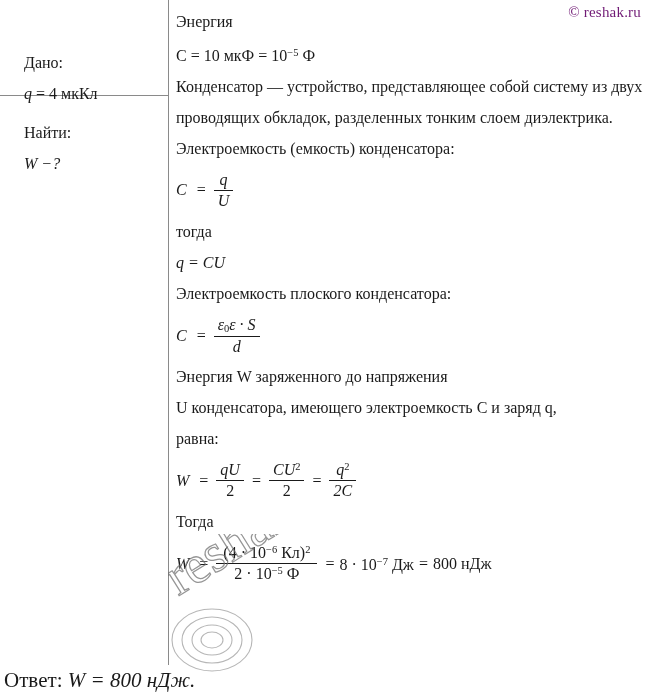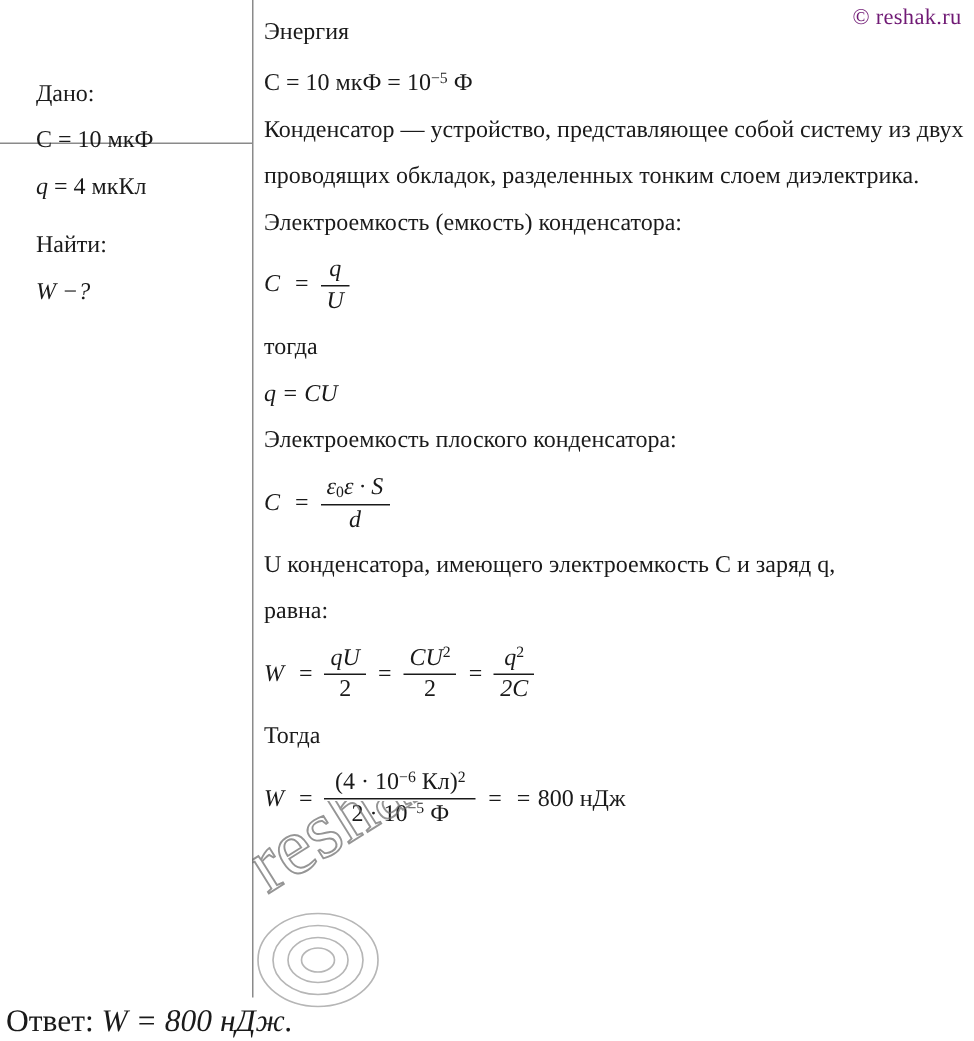--- a/index.html
+++ b/index.html
@@ -144,25 +144,20 @@
 
   <div class="corner-wm">© reshak.ru</div>
 
   <div class="vrule"></div>
   <div class="hrule"></div>
 
   <div class="given-col">
     <div class="gap6"></div>
     <div class="line">Дано:</div>
     <div class="line">
-      <span>C</span>
-      <span>=</span>
-      <span>10 мкФ</span>
-    </div>
-    <div class="line">
       <span class="ital">q</span>
       <span>=</span>
       <span>4 мкКл</span>
     </div>
     <div class="gap8"></div>
     <div class="line">Найти:</div>
     <div class="line ital">W −?</div>
   </div>
 
   <div class="sol-col">
@@ -197,20 +192,21 @@
       <div class="eqline">
         <span class="ital lead">C</span>
         <span class="op">=</span>
         <span class="frac">
           <span class="num ital"><span>ε</span><sub>0</sub><span>ε · S</span></span>
           <span class="den ital">d</span>
         </span>
       </div>
     </div>
 
+    <div class="line">Энергия W заряженного до напряжения</div>
     <div class="line">U конденсатора, имеющего электроемкость C и заряд q,</div>
     <div class="line">равна:</div>
 
     <div class="formula-block">
       <div class="eqline">
         <span class="ital lead">W</span>
         <span class="op">=</span>
         <span class="frac">
           <span class="num ital">qU</span>
           <span class="den">2</span>
@@ -232,20 +228,21 @@
 
     <div class="formula-block final">
       <div class="eqline">
         <span class="ital lead">W</span>
         <span class="op">=</span>
         <span class="frac">
           <span class="num"><span>(4 · 10</span><sup>−6</sup><span> Кл)</span><sup>2</sup></span>
           <span class="den"><span>2 · 10</span><sup>−5</sup><span> Ф</span></span>
         </span>
         <span class="op">=</span>
+        <span><span>8 · 10</span><sup>−7</sup><span> Дж</span></span>
         <span class="op">=</span>
         <span>800 нДж</span>
       </div>
     </div>
   </div>
 
   <div class="wm-big">
     <svg width="230" height="150" viewBox="0 0 230 150" fill="none" xmlns="http://www.w3.org/2000/svg">
       <g transform="rotate(-32 18 48)">
         <text x="4" y="56" font-family="Liberation Serif, serif" font-size="54" fill="none" stroke="#6d6d6d" stroke-width="1.25">reshak.ru</text>

